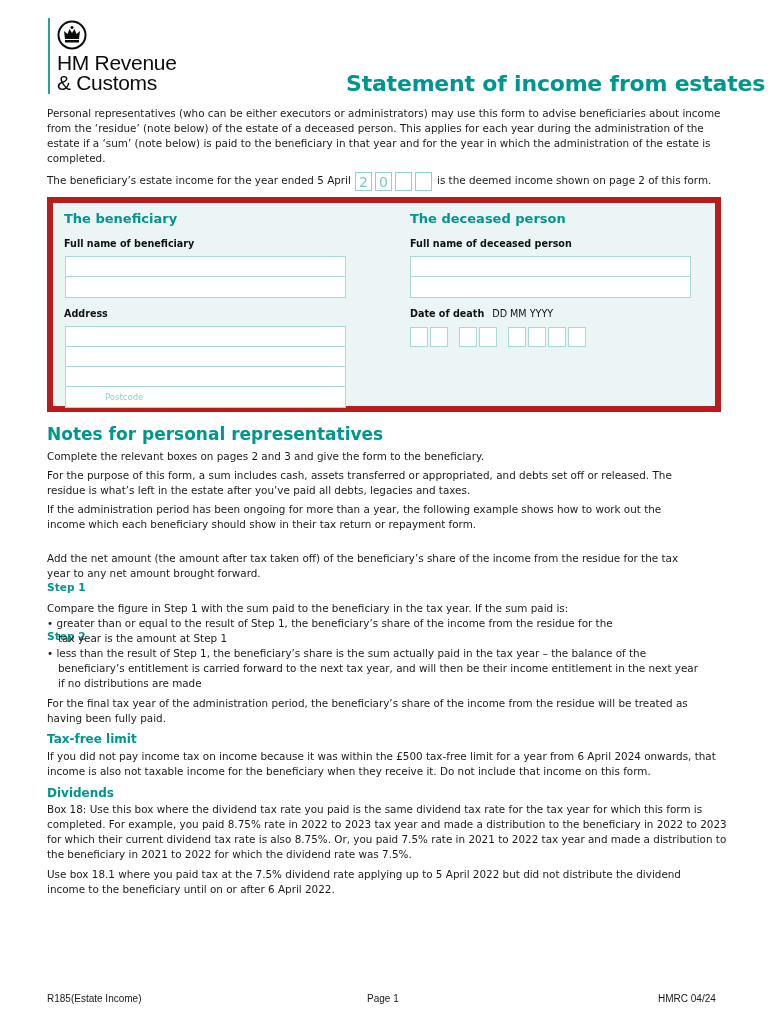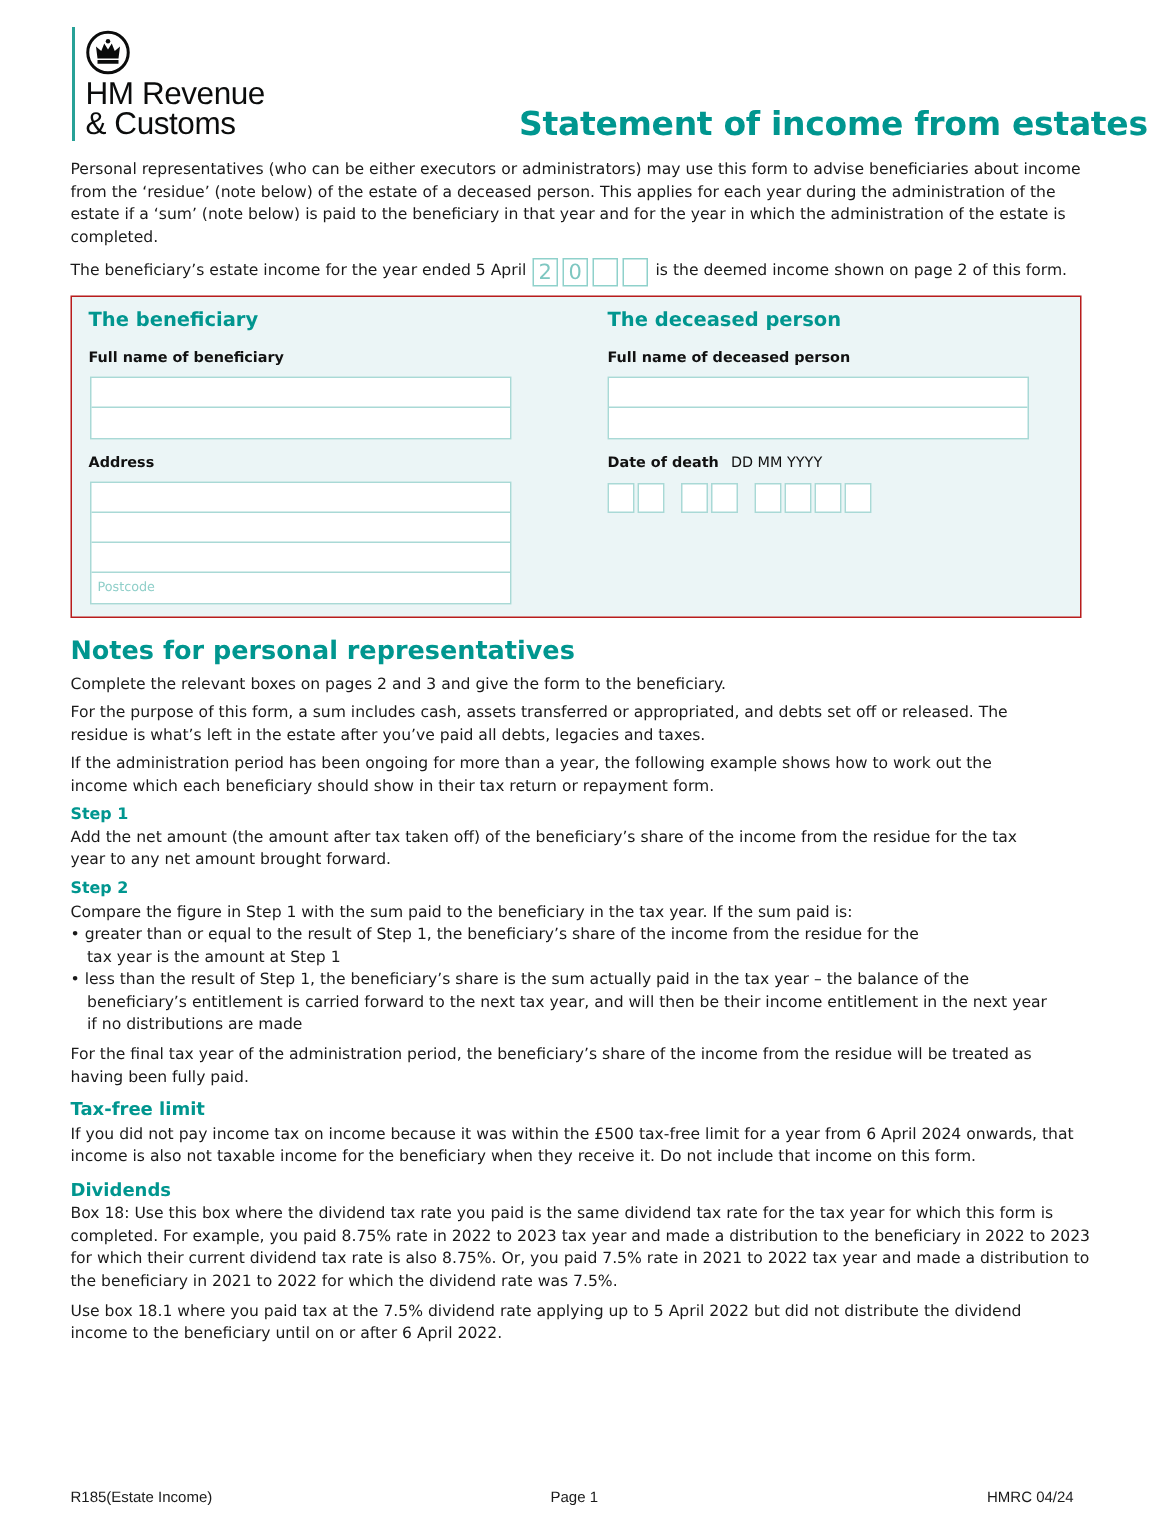--- a/index.html
+++ b/index.html
@@ -10,31 +10,31 @@
   .abs { position: absolute; }
   .logo-bar { left: 48px; top: 18px; width: 2px; height: 76px; background: #28a197; }
   .crest { left: 57px; top: 20px; width: 30px; height: 30px; }
   .logo-text { left: 57px; top: 53px; font-family: "Liberation Sans", sans-serif; font-size: 21px; line-height: 20px; color: #0b0c0c; letter-spacing: -0.3px; }
   .title { left: 346px; top: 71px; width: 376px; text-align: right; font-size: 22px; font-weight: bold; color: #00968f; letter-spacing: -0.2px; white-space: nowrap; }
   .para { font-size: 10.4px; line-height: 15px; color: #1a1a1a; }
   .intro { left: 47px; top: 106px; width: 680px; }
   .yearline { left: 47px; top: 172px; width: 680px; height: 20px; }
   .yearline .lbl { position: absolute; top: 1px; white-space: nowrap; }
   .digit-box { position: absolute; top: 0; width: 17px; height: 19px; border: 1px solid #8fd1cb; background: #fff; font-size: 14px; color: #7ec7c1; text-align: center; line-height: 19px; box-sizing: border-box; }
-  .panel { left: 47px; top: 197px; width: 674px; height: 215px; background: #ebf5f6; border: 1px solid #b91c1c; box-sizing: border-box; }
+  .panel { left: 47px; top: 197px; width: 674px; height: 215px; background: #ebf5f6; border: 6px solid #b91c1c; box-sizing: border-box; }
   .sec-h { font-size: 13px; font-weight: bold; color: #00968f; }
   .field-lbl { font-size: 9.6px; font-weight: bold; color: #111; }
   .field-lbl .hint { font-weight: normal; margin-left: 8px; }
   .field-stack { border: 1px solid #a9d9d6; background: #fff; box-sizing: border-box; }
   .field-row { height: 20px; border-bottom: 1px solid #a9d9d6; box-sizing: border-box; position: relative; }
-  .field-row:last-child { border-bottom: none; }
+  .field-row:last-child { border-bottom: none; margin-left: 35px; }
   .placeholder { position: absolute; left: 4px; top: 5px; font-size: 8.5px; color: #8fcfc9; }
   .date-box { position: absolute; width: 18px; height: 20px; border: 1px solid #a9d9d6; background: #fff; box-sizing: border-box; }
   .h2 { font-size: 17px; font-weight: bold; color: #00968f; }
-  .h3 { font-size: 10.6px; font-weight: bold; color: #00968f; }
+  .h3 { font-size: 10.6px; font-weight: bold; color: #00968f; margin-top: 44px; }
   .h3b { font-size: 12px; font-weight: bold; color: #00968f; }
   .bullet { padding-left: 11px; text-indent: -11px; }
   .footer { font-family: "Liberation Sans", sans-serif; font-size: 10px; color: #1a1a1a; top: 993px; }
 </style>
 </head>
 <body>
 
 <div class="abs logo-bar"></div>
 <svg class="abs crest" viewBox="0 0 30 30">
   <circle cx="15" cy="15" r="13.5" fill="none" stroke="#0b0c0c" stroke-width="2"></circle>

